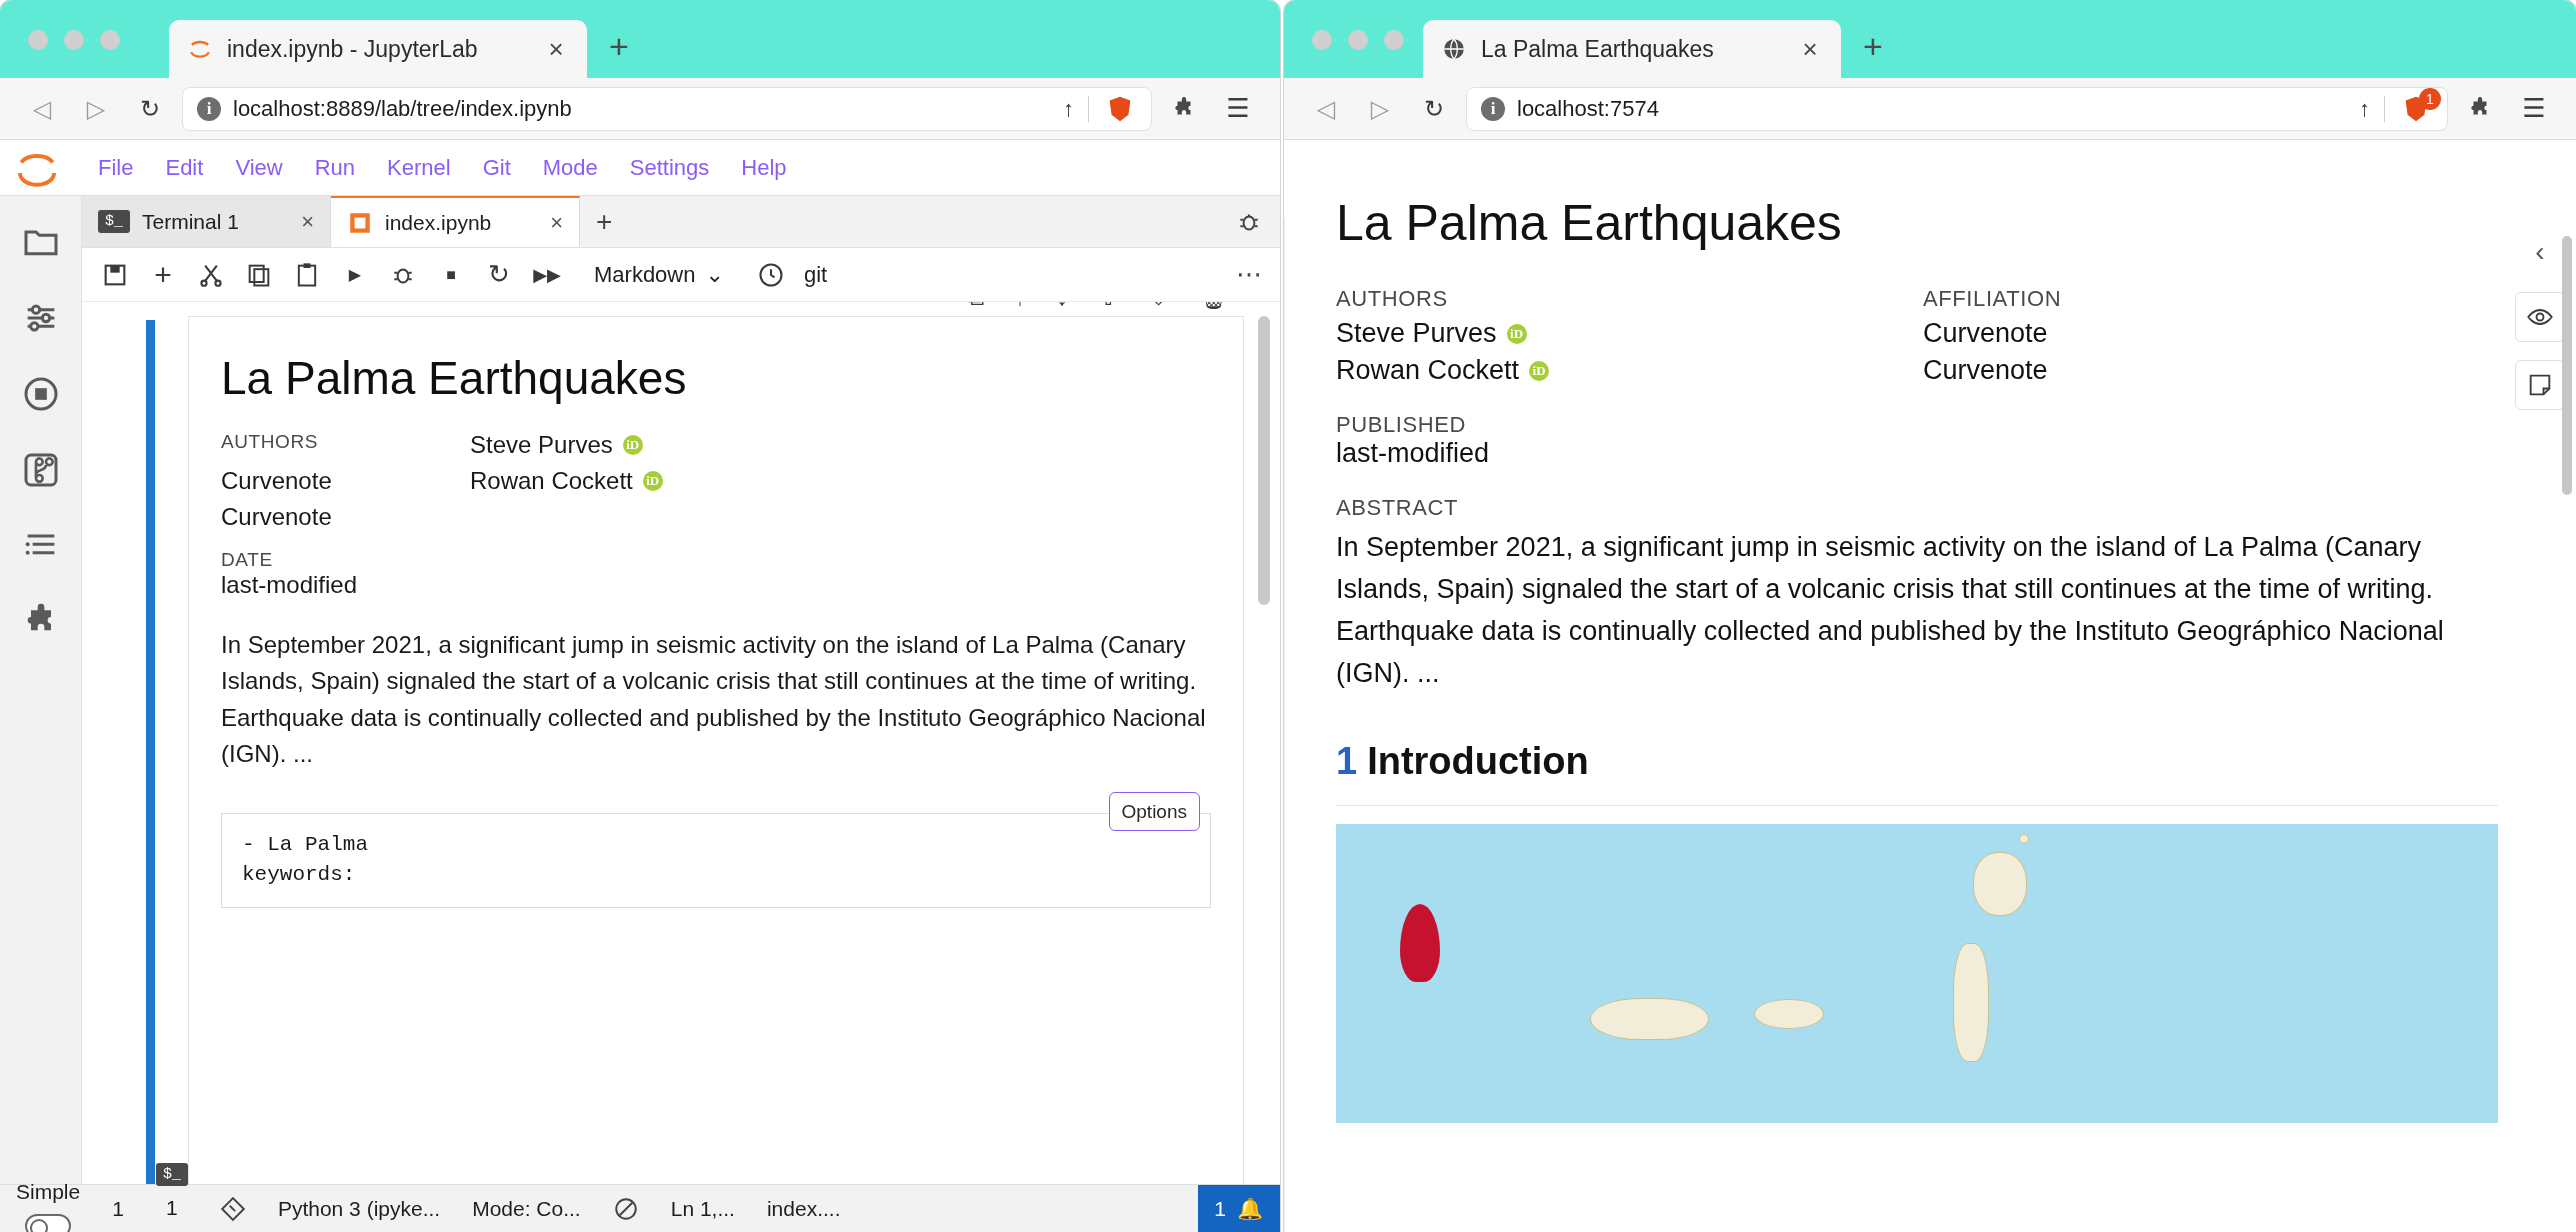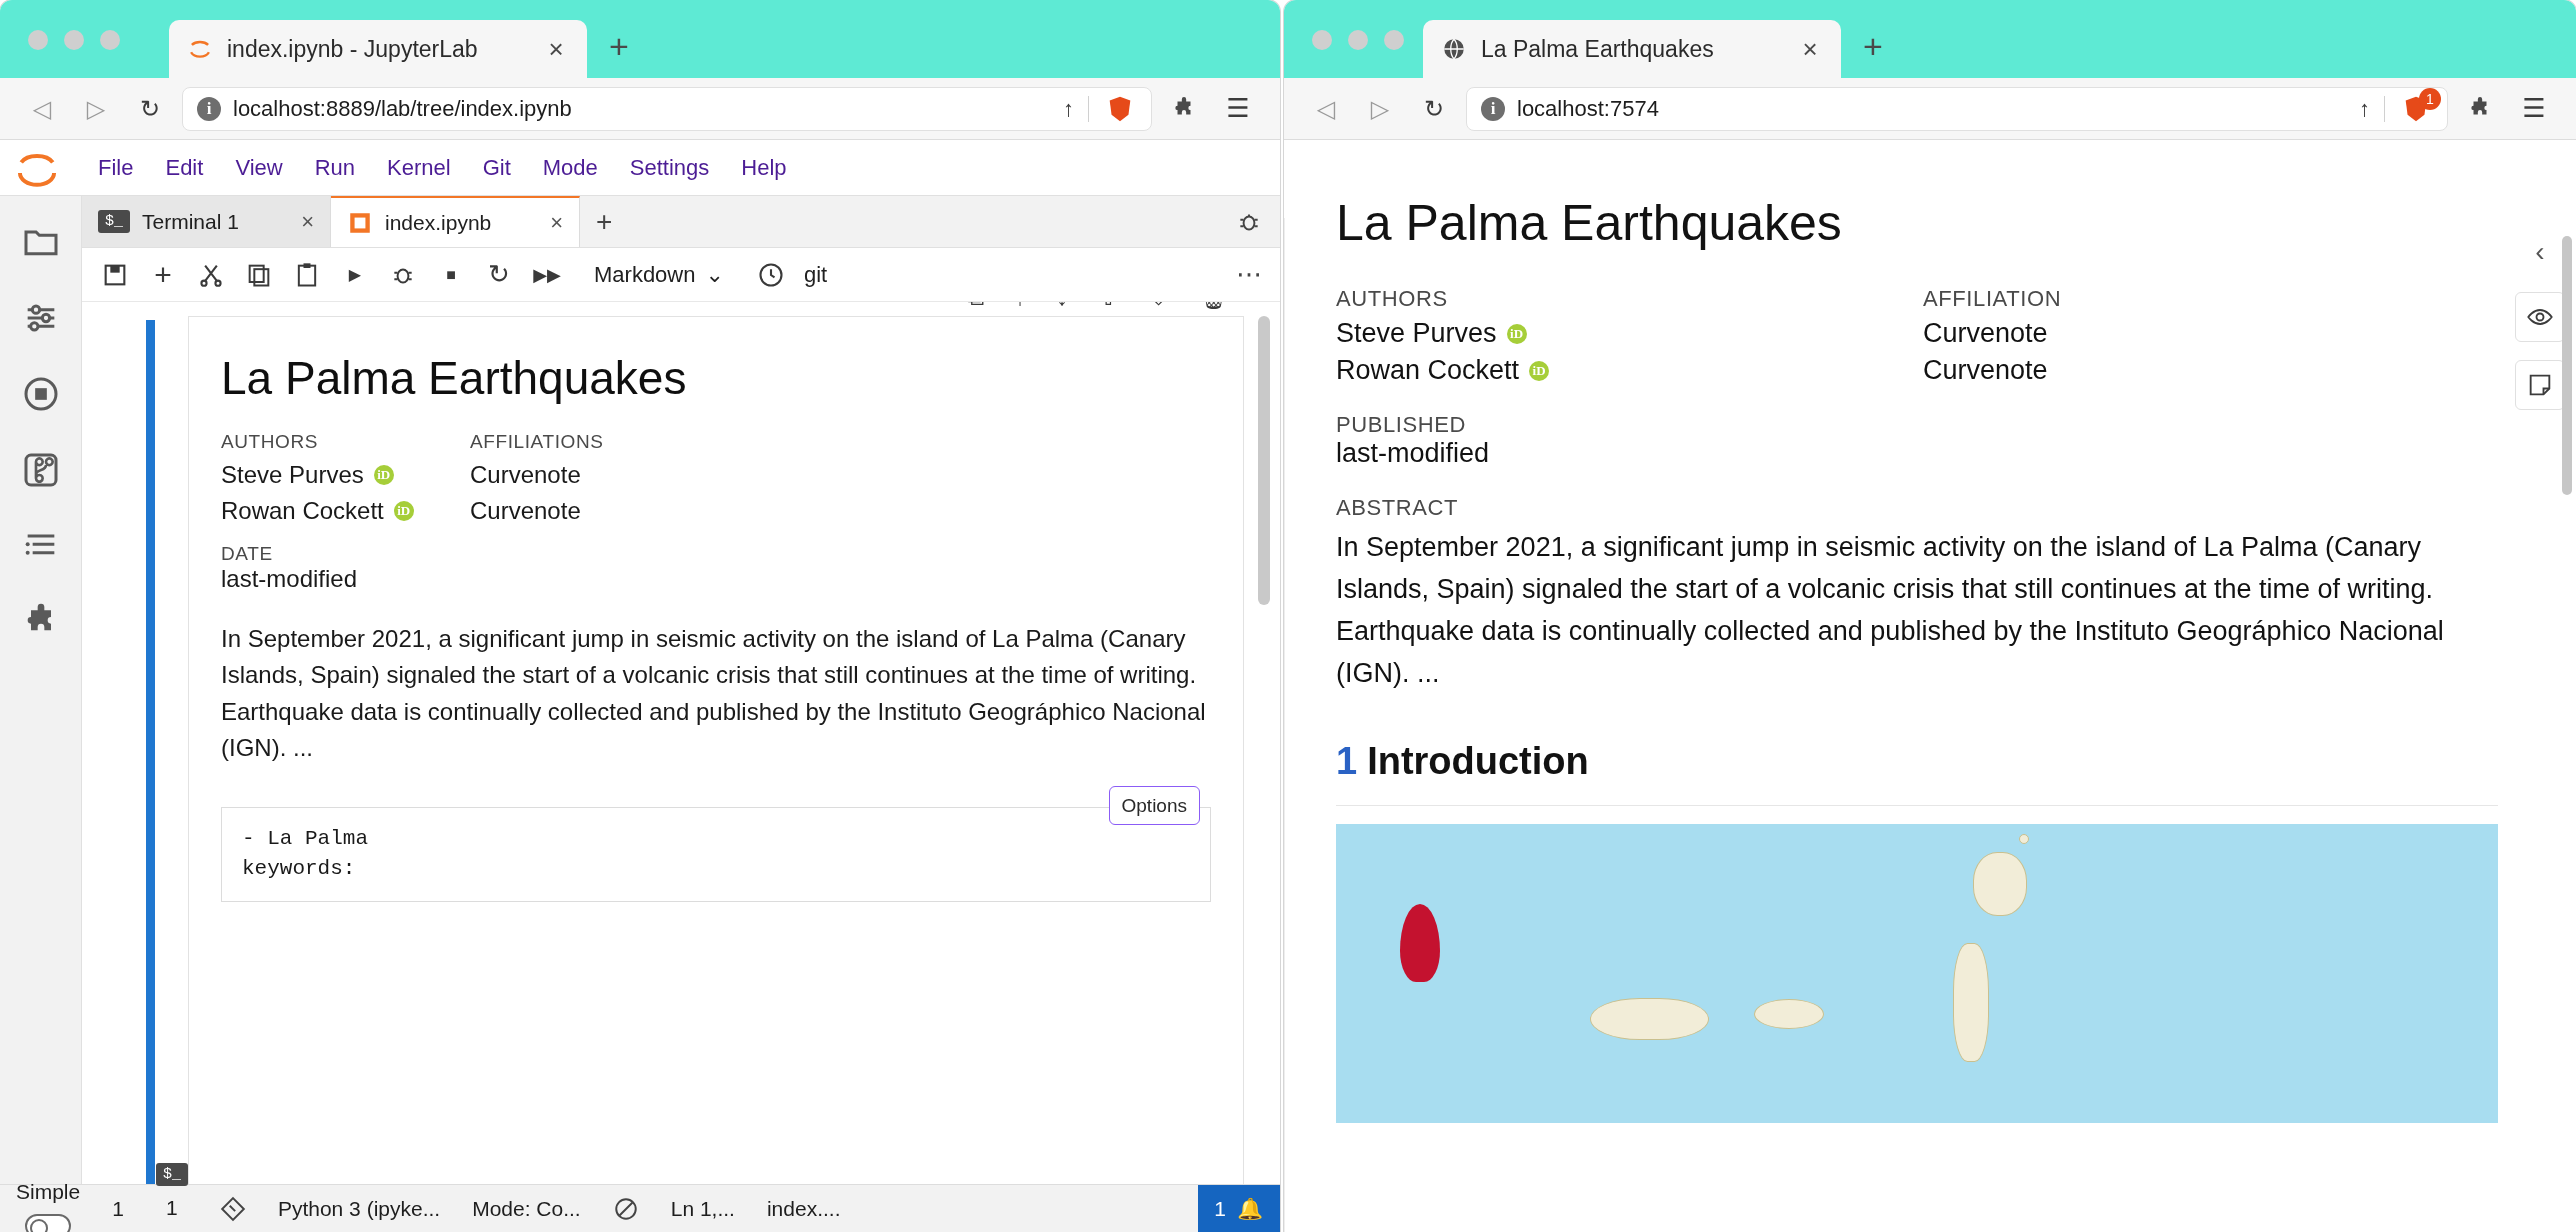--- a/index.html
+++ b/index.html
@@ -105,21 +105,21 @@
     height: 56px; background: #fff;
     display: flex; align-items: center;
     padding-left: 82px; gap: 0;
     border-bottom: 1px solid #e0e0e0;
     position: relative;
   }
   .jp-logo {
     position: absolute; left: 16px; top: 8px;
     width: 42px; height: 42px;
   }
-  .jp-menu-item { font-size: 22px; color: #4c1d95; padding: 6px 16px; }
+  .jp-menu-item { font-size: 22px; color: #8b5cf6; padding: 6px 16px; }
 
   .jp-body { display: flex; height: calc(1232px - 78px - 62px - 56px); background: #fff; }
   .jp-sidebar {
     width: 82px; background: #f2f2f2;
     border-right: 1px solid #e0e0e0;
     display: flex; flex-direction: column; align-items: center;
     padding-top: 26px; gap: 36px;
   }
   .jp-side-ico { width: 40px; height: 40px; color: #5a5a5a; }
 
@@ -470,21 +470,20 @@
               <span>↓</span>
               <span>⇧</span>
               <span>⇩</span>
               <span>🗑</span>
             </div>
 
             <div class="doc-h1">La Palma Earthquakes</div>
 
             <div class="meta-grid">
               <div class="meta-label">AUTHORS</div>
-              <div class="meta-label">AFFILIATIONS</div>
               <div class="meta-val">
                 <span>Steve Purves</span>
                 <span class="orcid">iD</span>
               </div>
               <div class="meta-val">Curvenote</div>
               <div class="meta-val">
                 <span>Rowan Cockett</span>
                 <span class="orcid">iD</span>
               </div>
               <div class="meta-val">Curvenote</div>

